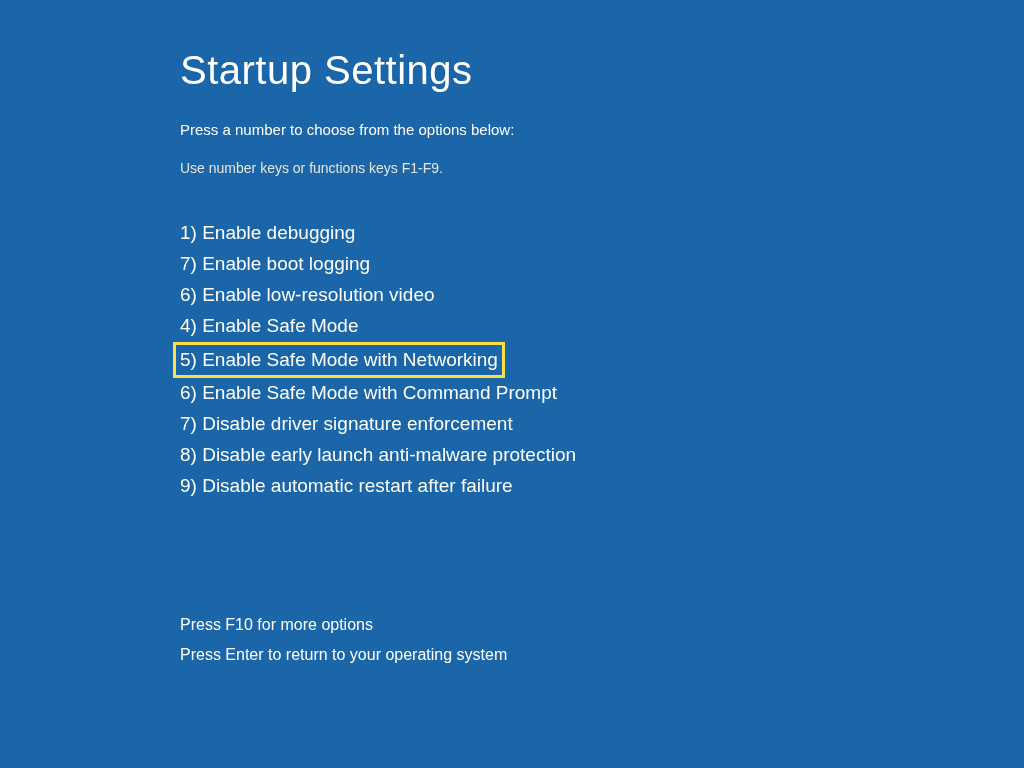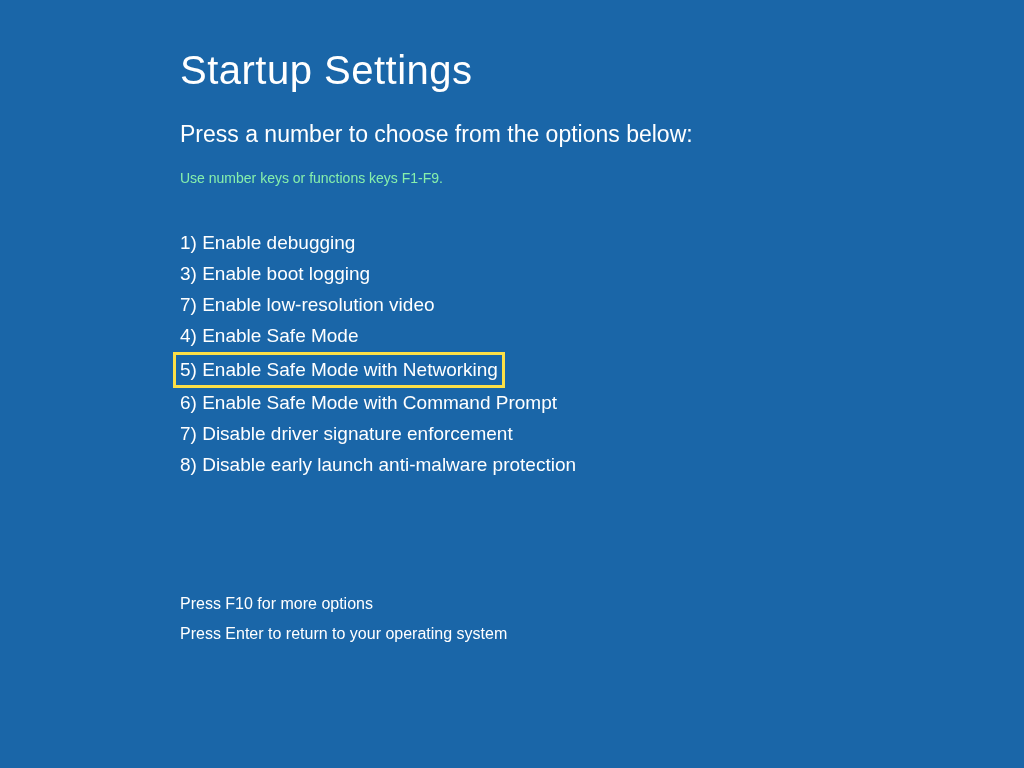--- a/index.html
+++ b/index.html
@@ -19,29 +19,29 @@
       padding-left: 180px;
       padding-top: 48px;
     }
     .title {
       font-size: 40px;
       font-weight: 300;
       letter-spacing: 0.5px;
       margin-bottom: 28px;
     }
     .instruction {
-      font-size: 23px;
+      font-size: 15px;
       font-weight: 300;
       margin-bottom: 22px;
     }
     .hint {
       font-size: 14px;
       font-weight: 400;
       margin-bottom: 42px;
-      color: #86efac;
+      color: #e5e5e5;
     }
     .options {
       margin-bottom: 108px;
       text-decoration: underline;
     }
     .option {
       font-size: 19px;
       font-weight: 300;
       line-height: 30px;
       display: inline-block;
@@ -64,24 +64,25 @@
 </head>
 <body>
 
 <div class="container">
   <h1 class="title">Startup Settings</h1>
   <div class="instruction">Press a number to choose from the options below:</div>
   <div class="hint">Use number keys or functions keys F1-F9.</div>
 
   <div class="options">
     <div class="option-row"><span class="option">1) Enable debugging</span></div>
-    <div class="option-row"><span class="option">3) Enable boot logging</span></div>
-    <div class="option-row"><span class="option">7) Enable low-resolution video</span></div>
+    <div class="option-row"><span class="option">7) Enable boot logging</span></div>
+    <div class="option-row"><span class="option">6) Enable low-resolution video</span></div>
     <div class="option-row"><span class="option">4) Enable Safe Mode</span></div>
     <div class="option-row highlighted"><span class="option">5) Enable Safe Mode with Networking</span></div>
     <div class="option-row"><span class="option">6) Enable Safe Mode with Command Prompt</span></div>
     <div class="option-row"><span class="option">7) Disable driver signature enforcement</span></div>
     <div class="option-row"><span class="option">8) Disable early launch anti-malware protection</span></div>
+    <div class="option-row"><span class="option">9) Disable automatic restart after failure</span></div>
   </div>
 
   <div class="footer-line">Press F10 for more options</div>
   <div class="footer-line">Press Enter to return to your operating system</div>
 </div>
 
 </body></html>

